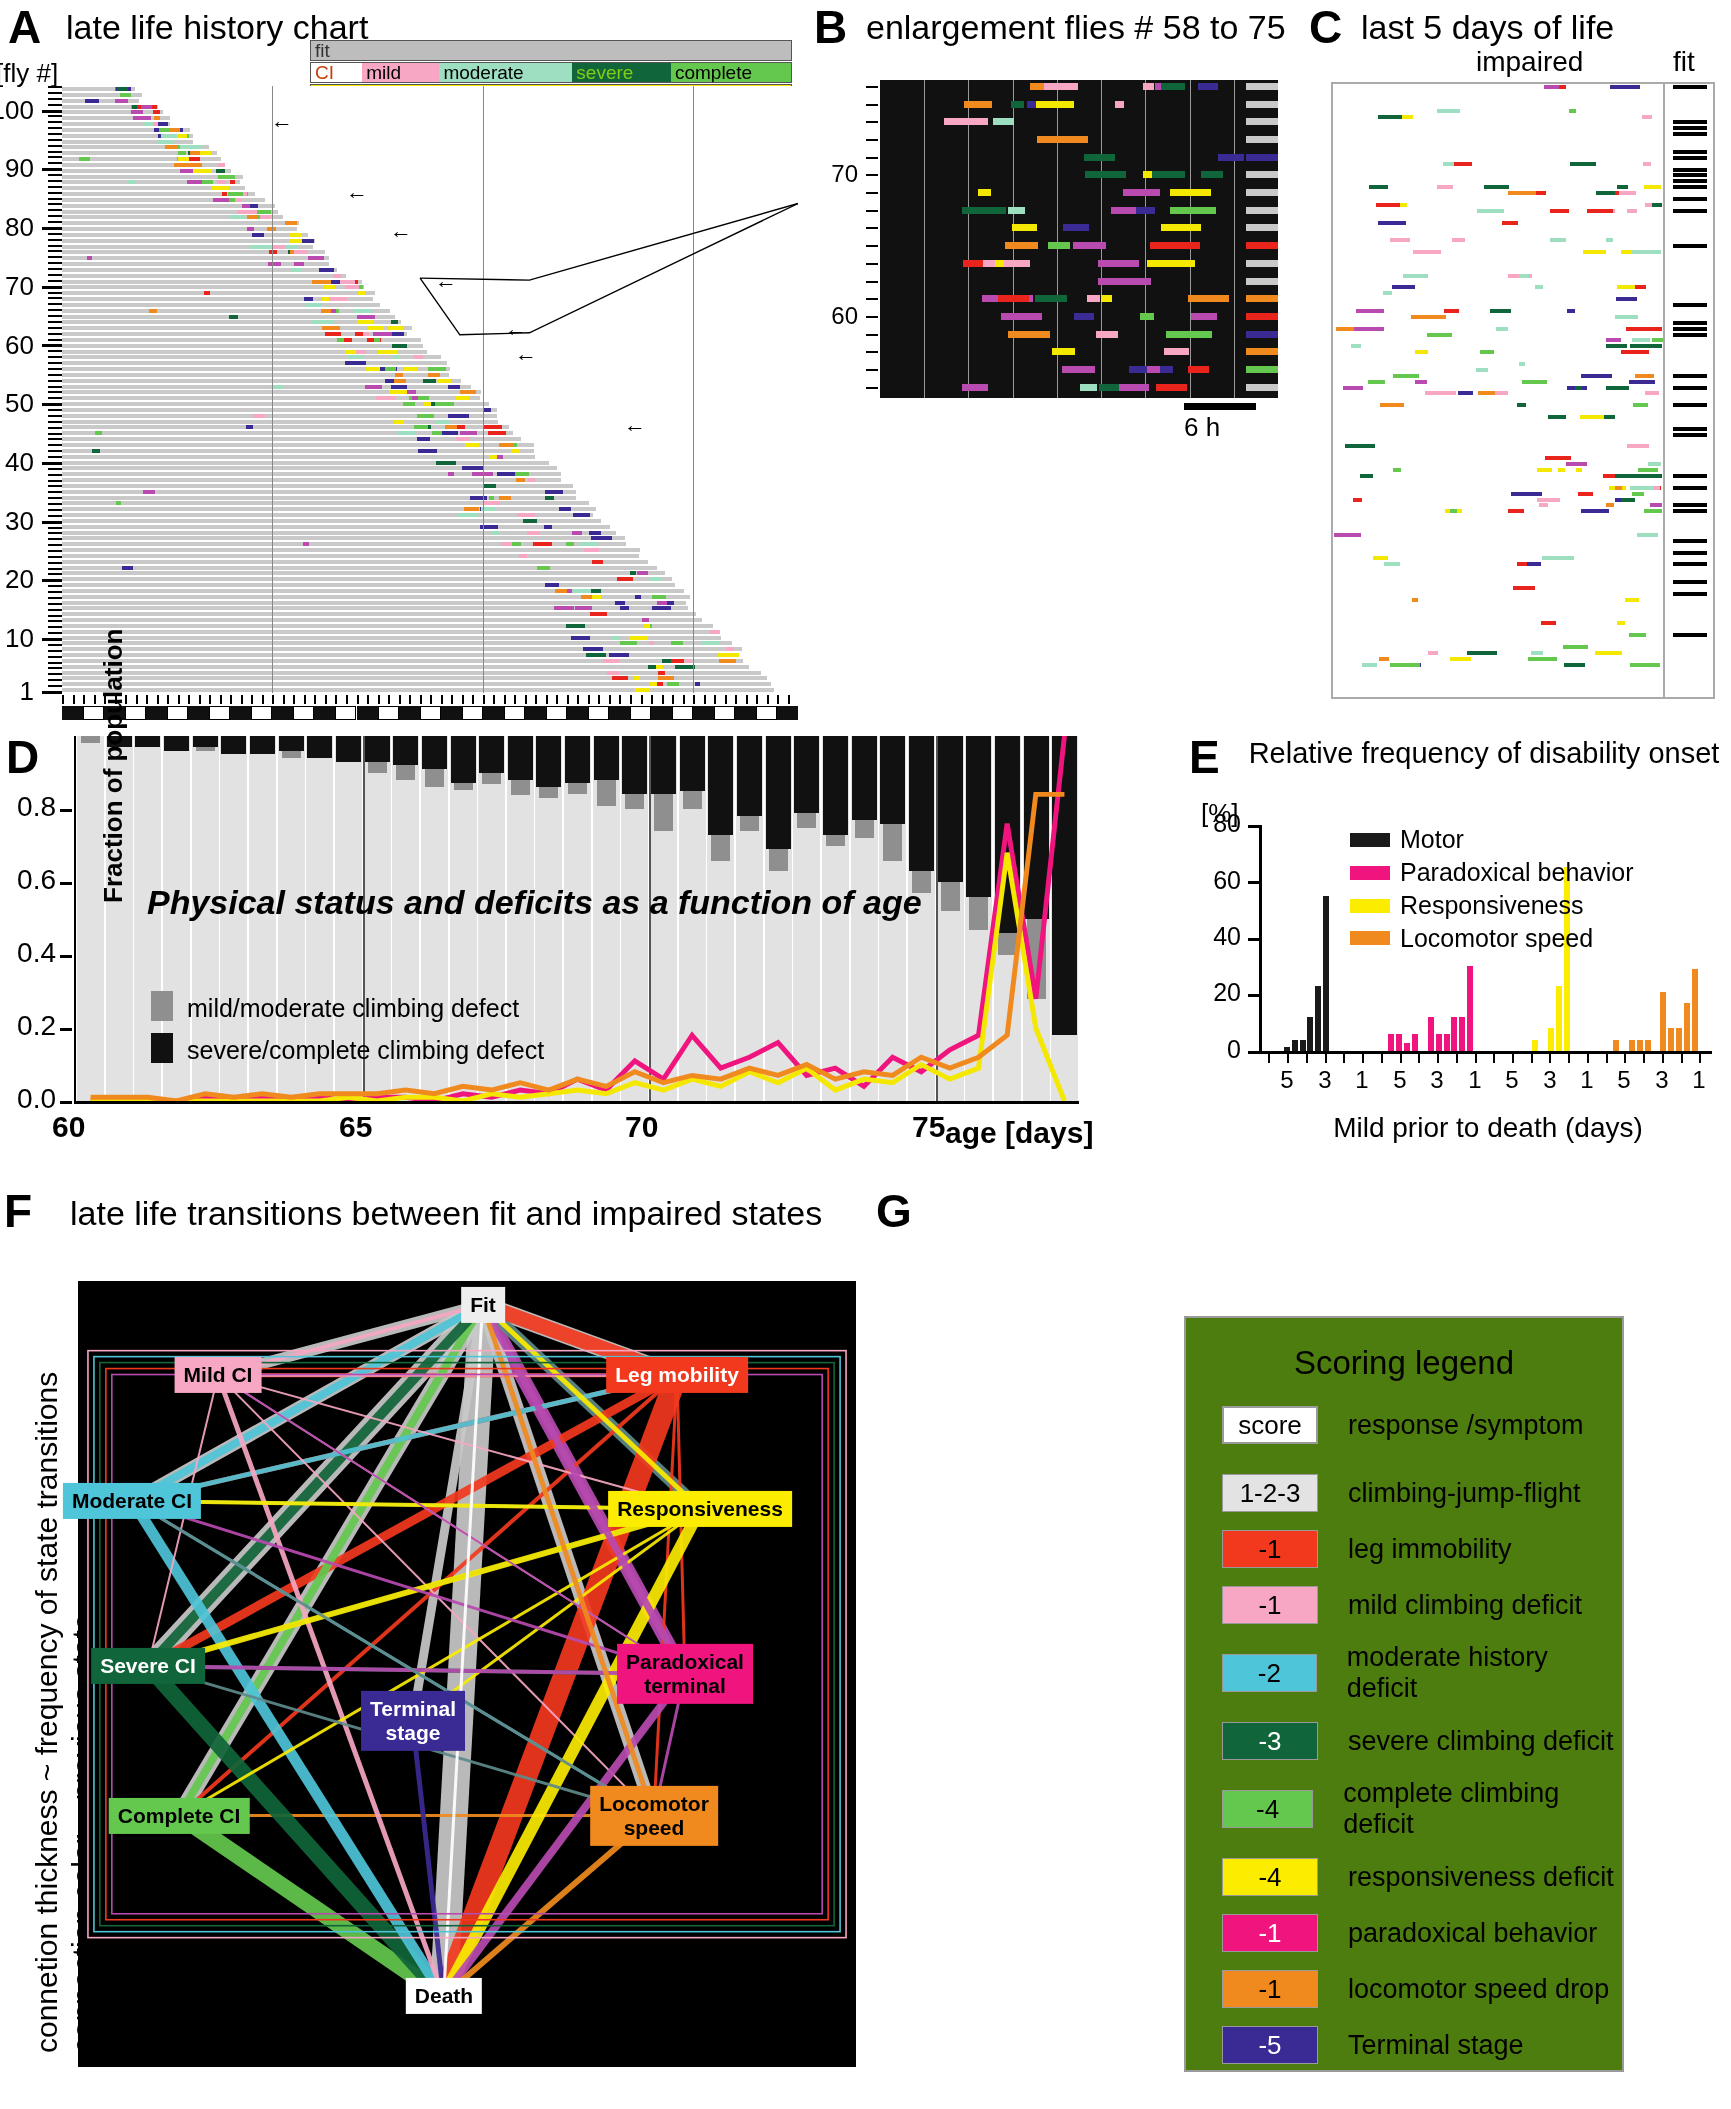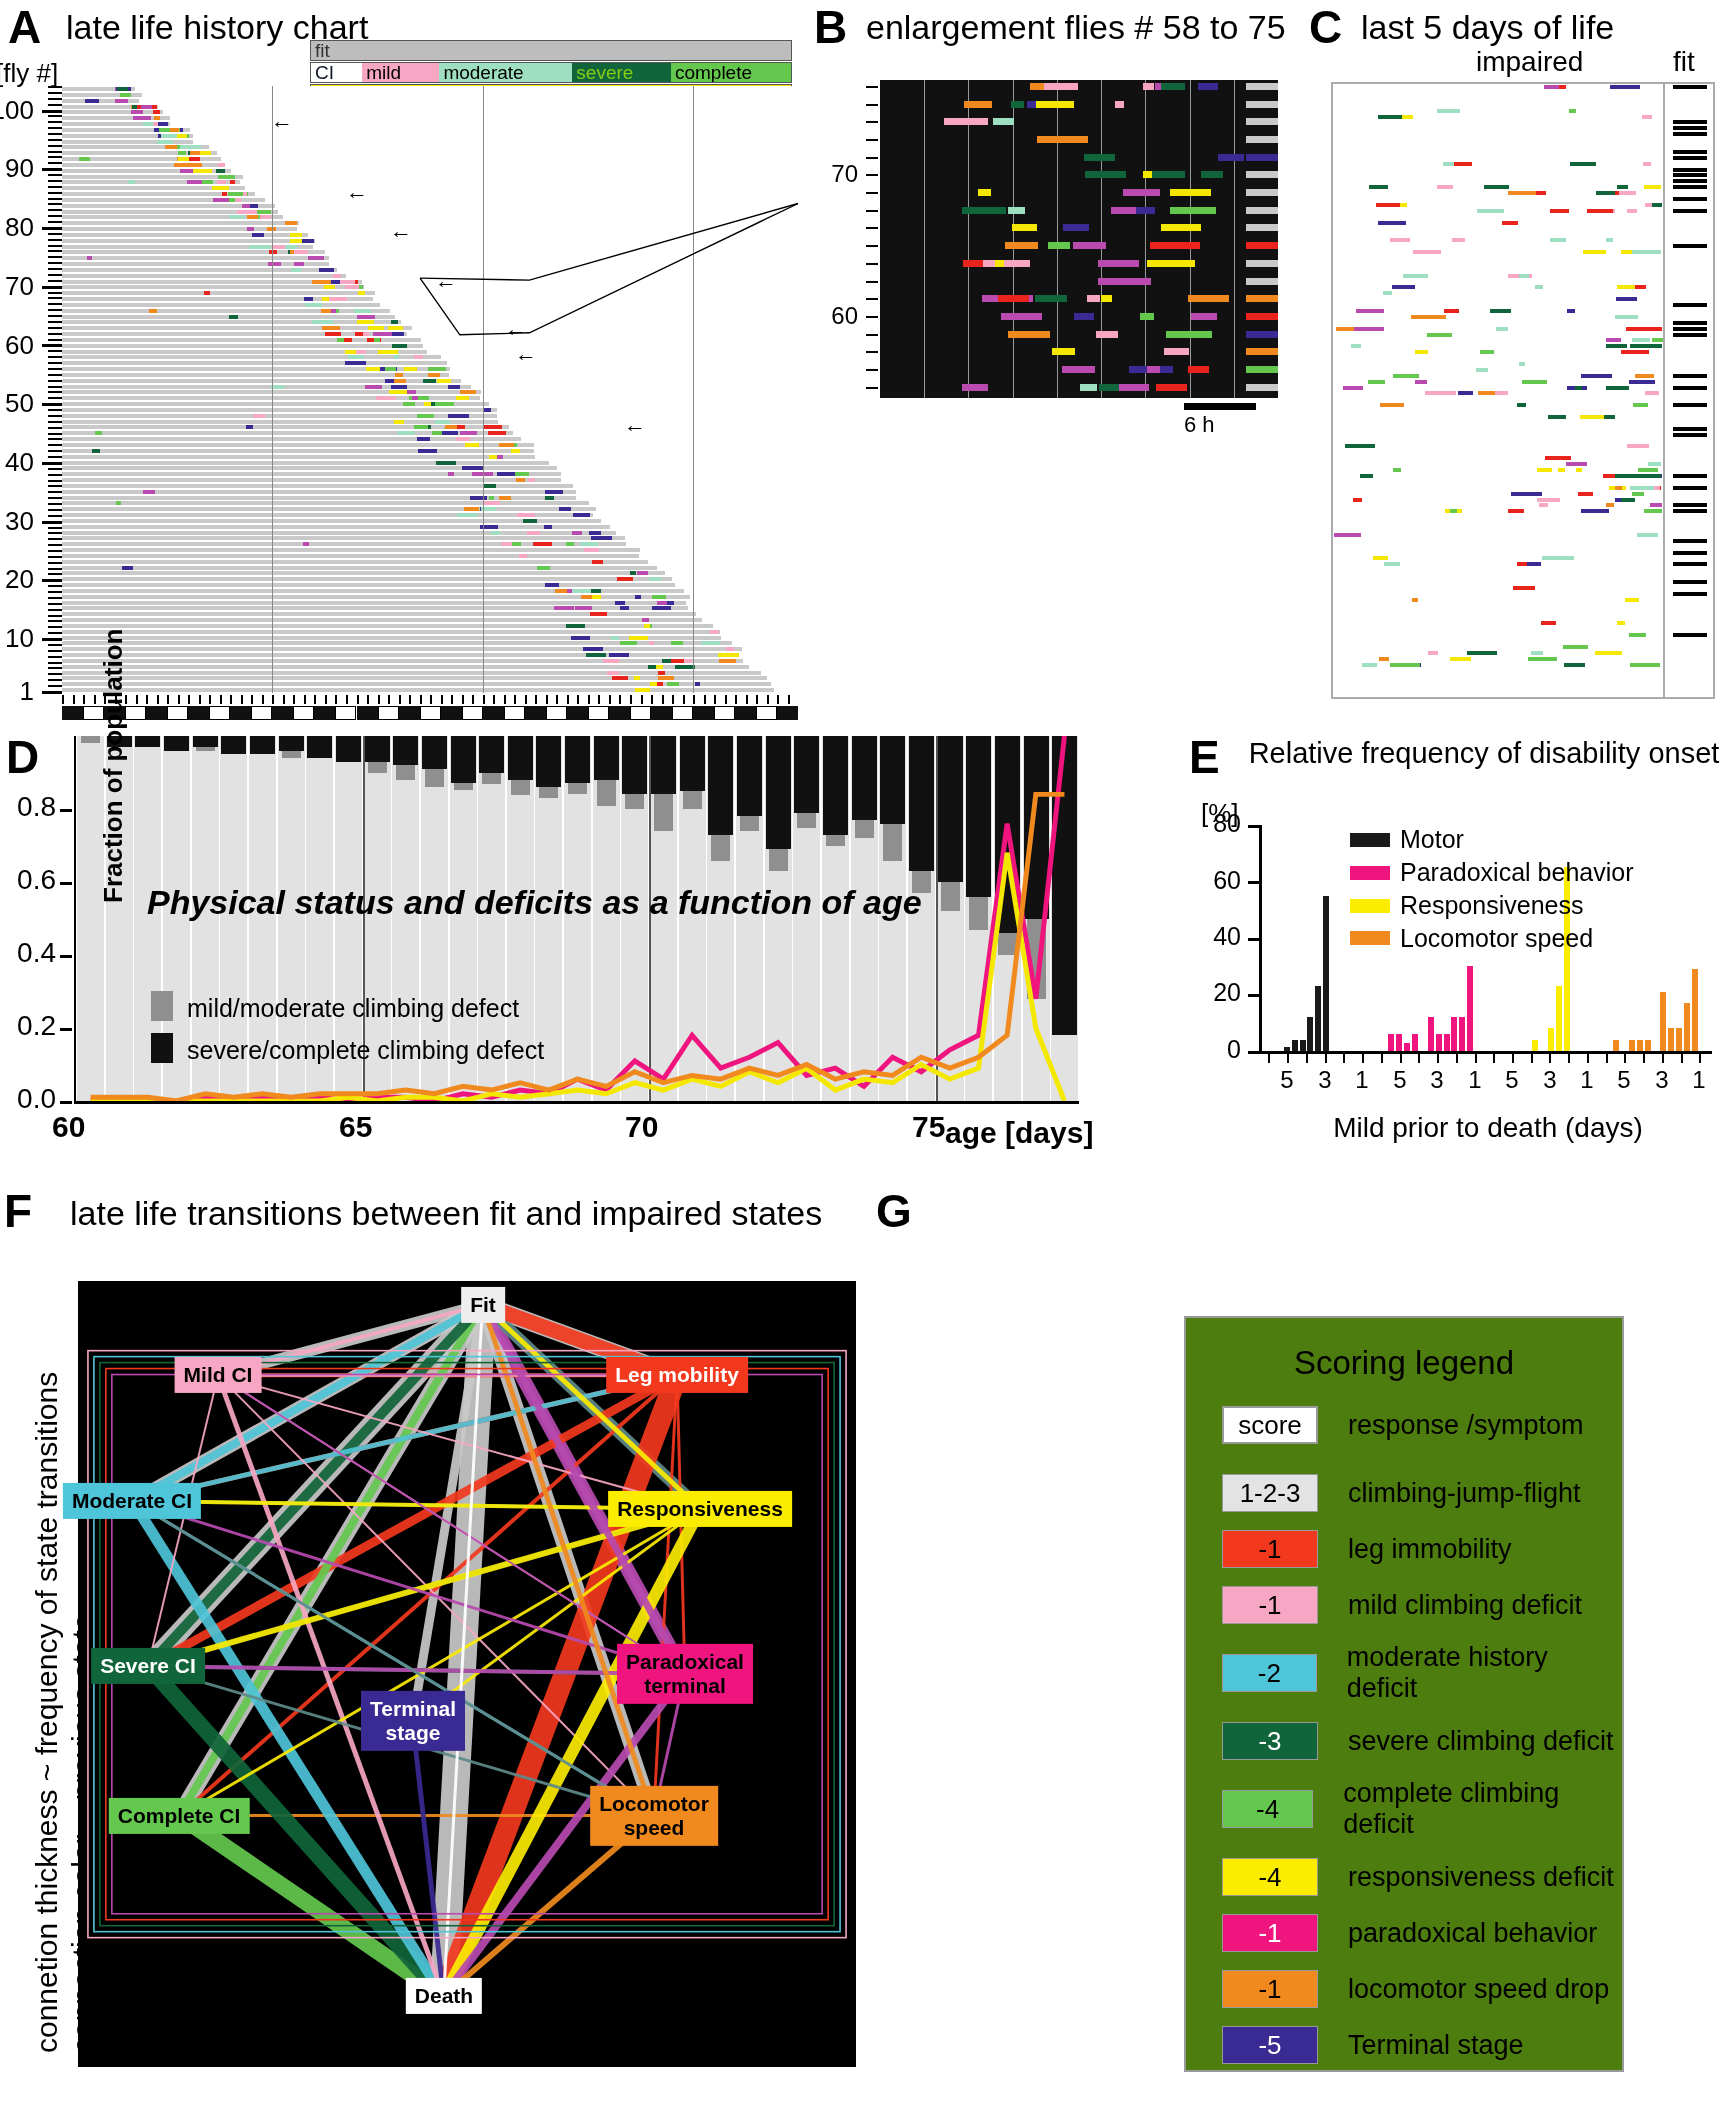--- a/index.html
+++ b/index.html
@@ -96,21 +96,21 @@
 <div class="abs" id="panelA">
   <div class="abs panel-letter" style="left:8px;top:4px;">A</div>
   <div class="abs panel-title" style="left:66px;top:10px;">late life history chart</div>
   <div class="abs axisLabel" style="left:-4px;top:58px;">[fly #]</div>
 
   <div id="legendA">
       <div class="lrow">
         <div class="cell" style="flex: 100 1 0%; background: rgb(189, 189, 189); color: rgb(51, 51, 51);">fit</div>
       </div>
       <div class="lrow">
-        <div class="cell" style="flex: 11 1 0%; background: rgb(255, 255, 255); color: #0f172a;">CI</div>
+        <div class="cell" style="flex: 11 1 0%; background: rgb(255, 255, 255); color: #c2410c;">CI</div>
         <div class="cell" style="flex: 17 1 0%; background: rgb(247, 167, 196); color: rgb(0, 0, 0);">mild</div>
         <div class="cell" style="flex: 30 1 0%; background: rgb(159, 223, 193); color: rgb(0, 0, 0);">moderate</div>
         <div class="cell" style="flex: 22 1 0%; background: rgb(17, 101, 58); color: #84cc16;">severe</div>
         <div class="cell" style="flex: 27 1 0%; background: rgb(100, 200, 78); color: rgb(0, 0, 0);">complete</div>
       </div>
       <div class="lrow">
         <div class="cell" style="flex: 100 1 0%; background: rgb(245, 232, 0); color: rgb(0, 0, 0);">responsiveness failures</div>
       </div>
       <div class="lrow">
         <div class="cell" style="flex: 100 1 0%; background: rgb(184, 74, 176); color: rgb(0, 0, 0);">paradoxical behavior</div>
@@ -888,21 +888,21 @@
       <div class="b-ytick" style="top: 218px;"></div>
       <div class="b-ytick" style="top: 236px;"></div>
       <div class="b-ytick" style="top: 254px;"></div>
       <div class="b-ytick" style="top: 271px;"></div>
       <div class="b-ytick" style="top: 289px;"></div>
       <div class="b-ytick" style="top: 307px;"></div>
       <div class="b-ynum" style="left: -78px; top: 80px;">70</div>
       <div class="b-ynum" style="left: -78px; top: 222px;">60</div>
     </div>
   <div class="abs" style="left:376px;top:403px;width:72px;height:7px;background:#000;"></div>
-  <div class="abs" style="left:376px;top:412px;font-size:22px;">6 h</div>
+  <div class="abs" style="left:376px;top:412px;font-size:26px;">6 h</div>
 </div>
 
 <div class="abs" id="panelC">
   <div class="abs panel-letter" style="left:0px;top:4px;">C</div>
   <div class="abs panel-title" style="left:52px;top:10px;">last 5 days of life</div>
   <div class="abs" style="left:167px;top:46px;font-size:28px;">impaired</div>
   <div class="abs" style="left:364px;top:46px;font-size:28px;">fit</div>
   <div class="c-box" id="cBox">
       <div class="c-seg" style="left: 277px; top: 1px; width: 30px; background: rgb(58, 42, 147);"></div>
       <div class="c-seg" style="left: 224px; top: 1px; width: 8.9px; background: rgb(232, 36, 28);"></div>

